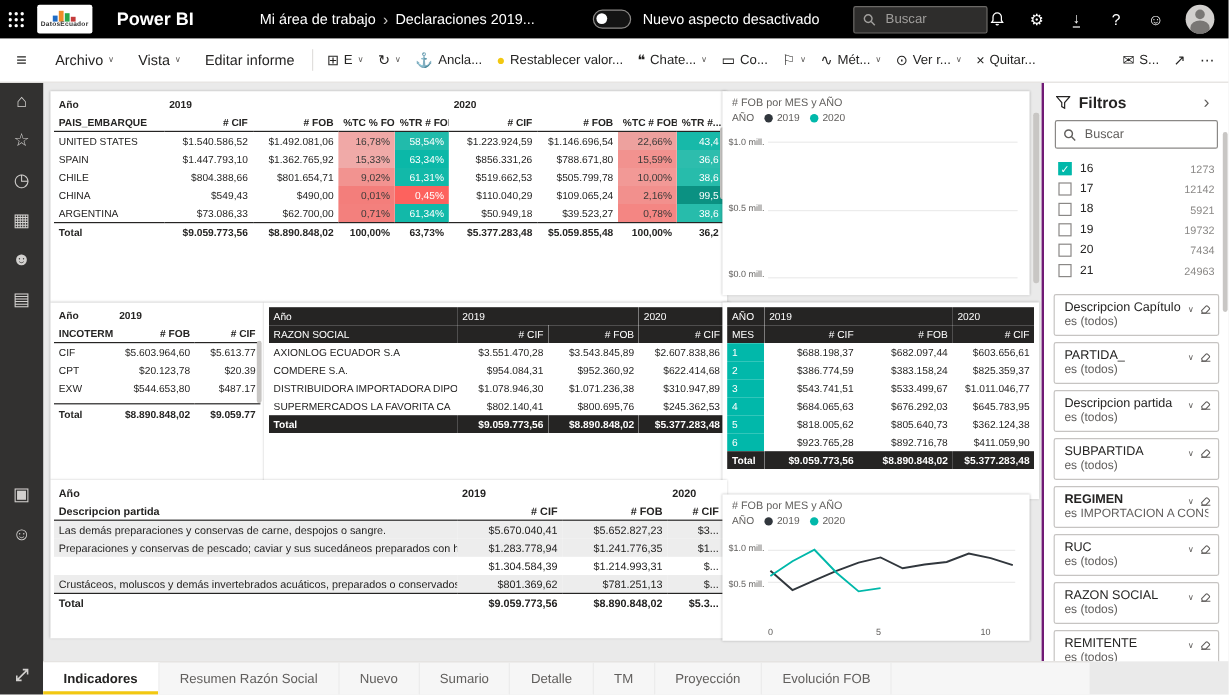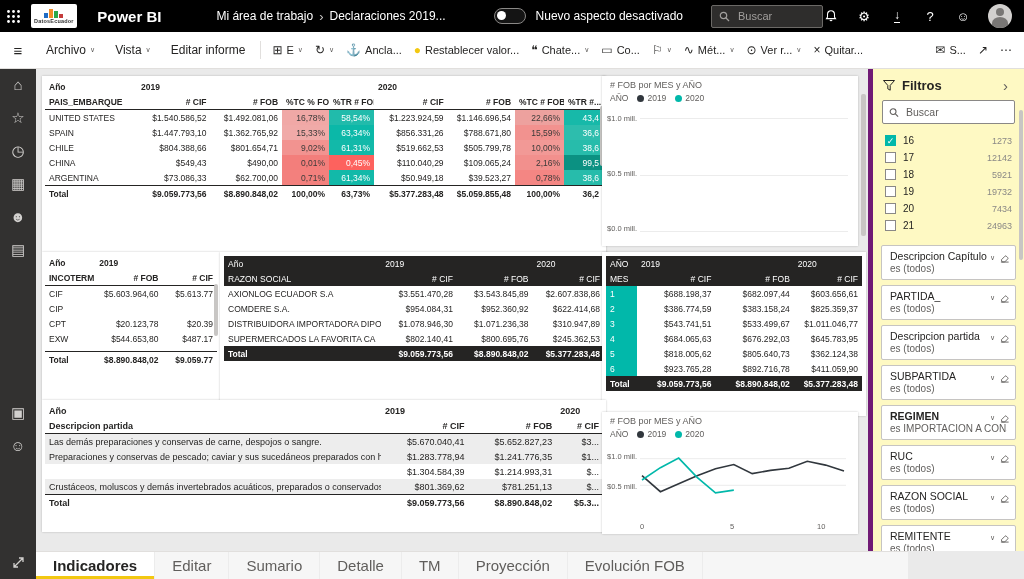--- a/index.html
+++ b/index.html
@@ -87,21 +87,21 @@
   .ylab{position:absolute;left:5px;font-size:7.5px;color:#605e5c;white-space:nowrap;}
   .xlab{position:absolute;bottom:3px;font-size:7.5px;color:#605e5c;}
   #bar-plot{position:absolute;left:38px;right:10px;top:42px;bottom:14px;}
   .gridline{position:absolute;left:0;right:0;height:1px;background:#ececec;}
   #bars{display:flex;align-items:flex-end;justify-content:space-between;height:100%;}
   .bar-group{display:flex;align-items:flex-end;gap:1px;}
   .bar{width:5px;}
   #line-plot{position:absolute;left:36px;top:38px;}
 
   
-  #filterpane{position:absolute;left:868px;top:68px;width:156px;height:483px;background:#fef9c3;border-left:5px solid #701a75;
+  #filterpane{position:absolute;left:868px;top:68px;width:156px;height:483px;background:#ffffff;border-left:2px solid #701a75;
               box-sizing:border-box;overflow:hidden;}
   .fp-head{display:flex;align-items:center;gap:7px;padding:9px 10px 6px;font-size:13px;font-weight:600;color:#252423;}
   .fp-collapse{margin-left:auto;background:none;border:none;font-size:15px;color:#605e5c;cursor:pointer;line-height:1;}
   .fp-search{margin:0 9px 6px;height:22px;border:1px solid #8a8886;border-radius:2px;background:#fff;display:flex;
              align-items:center;gap:5px;padding:0 6px;}
   .fp-search input{border:none;outline:none;font-size:10.5px;color:#252423;width:100px;background:none;
                    font-family:"Liberation Sans",sans-serif;}
   .fp-search input::placeholder{color:#605e5c;}
   #filter-values{padding:2px 12px 6px;font-size:10px;}
   .fv-row{display:flex;align-items:center;gap:7px;height:17px;cursor:pointer;}
@@ -112,21 +112,21 @@
   .fv-count{margin-left:auto;color:#8a8886;font-size:9px;}
   .fcard{position:relative;background:#fff;border:1px solid #c6c4c2;border-radius:2px;margin:5px 8px;padding:4px 8px 5px;
          cursor:pointer;}
   .fcard-title{font-size:10.5px;color:#252423;white-space:nowrap;overflow:hidden;}
   .fcard-val{color:#605e5c;font-size:10px;margin-top:1px;white-space:nowrap;overflow:hidden;}
   .fcard-icons{position:absolute;top:3px;right:5px;display:flex;gap:5px;align-items:center;color:#605e5c;}
   .fcard-caret{font-size:7px;color:#605e5c;}
 
   
   #tabbar{position:absolute;left:36px;top:551px;width:872px;height:28px;background:#f6f6f6;border-top:1px solid #e1dfdd;
-          display:flex;align-items:stretch;font-size:15px;box-sizing:border-box;z-index:7;}
+          display:flex;align-items:stretch;font-size:11px;box-sizing:border-box;z-index:7;}
   .tab{display:flex;align-items:center;padding:0 17px;color:#605e5c;border-right:1px solid #ececec;cursor:pointer;white-space:nowrap;}
   .tab.active{background:#fff;color:#252423;font-weight:700;box-shadow:inset 0 -3px 0 #f2c811;}
 </style>
 </head>
 <body>
 
 <div id="app">
 
   <header id="topbar">
     <button class="waffle">
@@ -482,25 +482,20 @@
                 <th class="ar"># CIF</th>
               </tr>
             </thead>
             <tbody>
               <tr>
                 <td class="al">CIF</td>
                 <td class="ar">$5.603.964,60</td>
                 <td class="ar">$5.613.77</td>
               </tr>
               <tr>
-                <td class="al">CIP</td>
-                <td class="ar"></td>
-                <td class="ar"></td>
-              </tr>
-              <tr>
                 <td class="al">CPT</td>
                 <td class="ar">$20.123,78</td>
                 <td class="ar">$20.39</td>
               </tr>
               <tr>
                 <td class="al">EXW</td>
                 <td class="ar">$544.653,80</td>
                 <td class="ar">$487.17</td>
               </tr>
               <tr class="cliprow">
@@ -871,21 +866,22 @@
                 <line x1="1" y1="10" x2="9.5" y2="10" stroke="#605e5c" stroke-width="1"></line>
               </svg></span>
           </div>
         </div>
       </div>
     <div class="vscroll" style="right:1px;top:42px;height:150px;"></div>
   </aside>
 
   <footer id="tabbar">
       <div class="tab active">Indicadores</div>
-      <div class="tab">Editar</div>
+      <div class="tab">Resumen Razón Social</div>
+      <div class="tab">Nuevo</div>
       <div class="tab">Sumario</div>
       <div class="tab">Detalle</div>
       <div class="tab">TM</div>
       <div class="tab">Proyección</div>
       <div class="tab">Evolución FOB</div>
     </footer>
 
 </div>
 
 </body></html>

